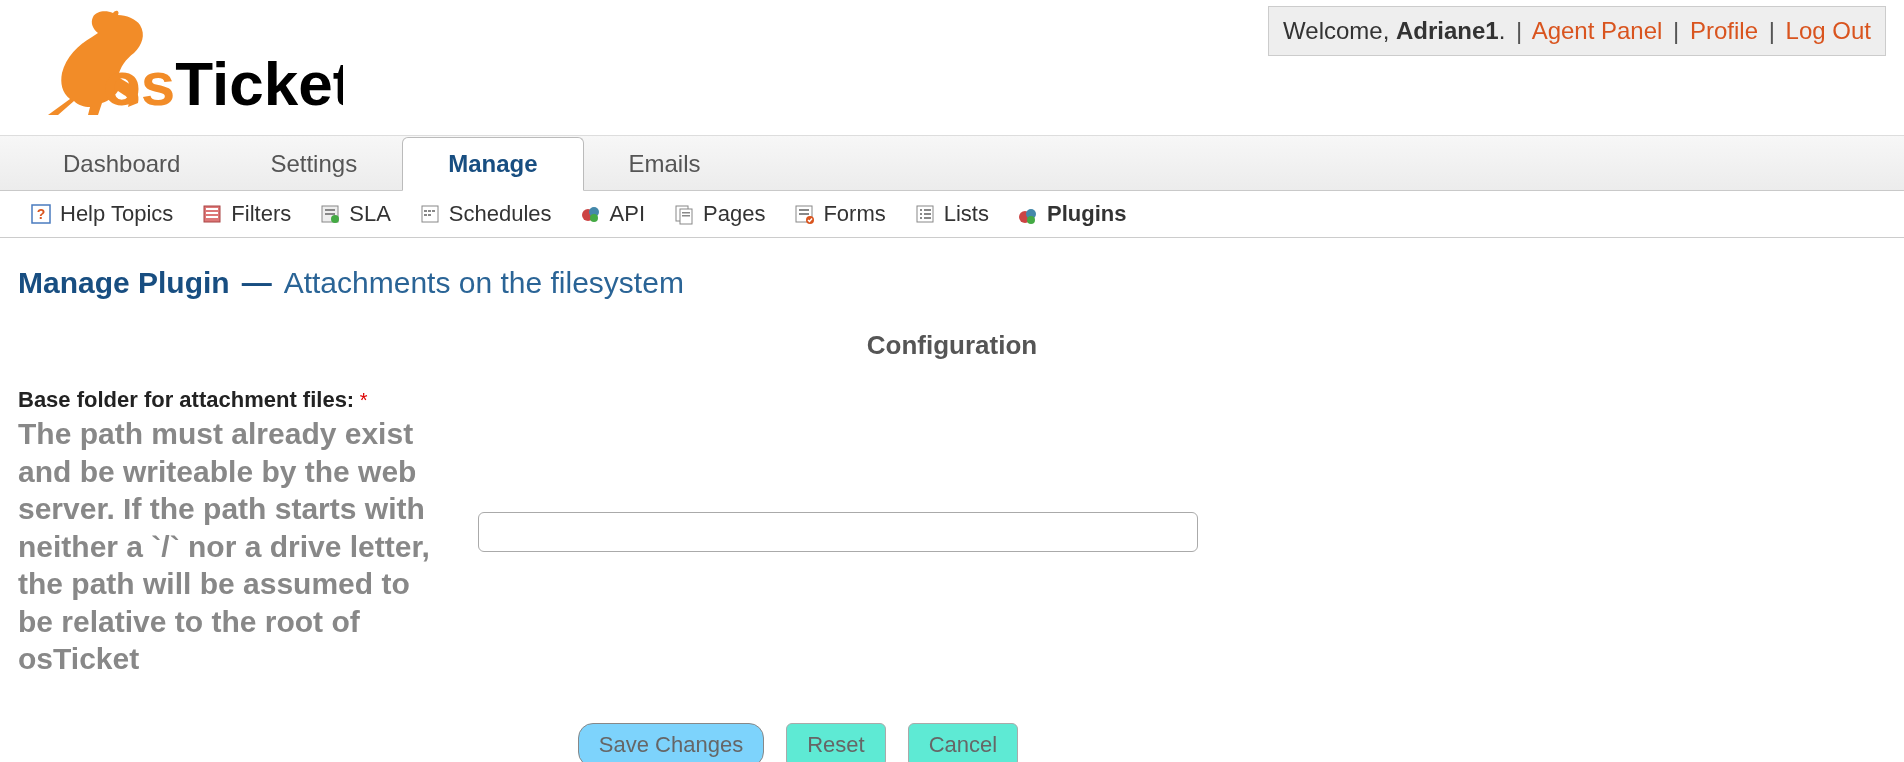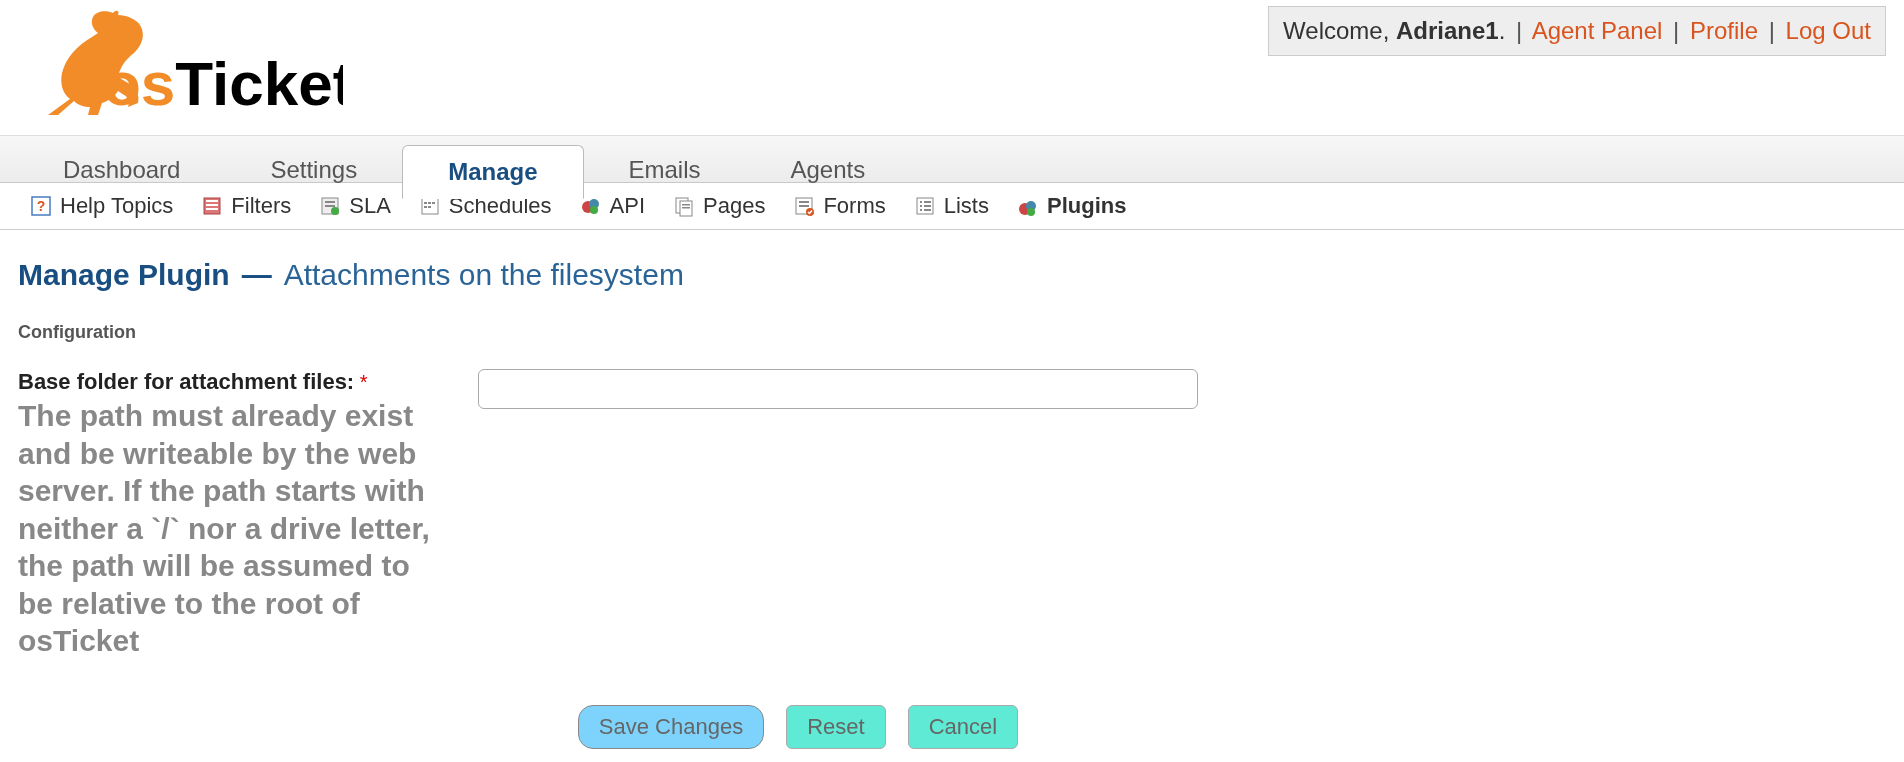--- a/index.html
+++ b/index.html
@@ -24,24 +24,24 @@
     }
     .userbox .username { font-weight: bold; }
     .userbox a { color: #d9541e; text-decoration: none; cursor: pointer; }
     .userbox .sep { color: #555; padding: 0 4px; }
     
     .navbar {
       background: linear-gradient(#f7f7f7, #ececec);
       border-top: 1px solid #ddd;
       border-bottom: 1px solid #c9c9c9;
       display: flex;
-      align-items: flex-start;
-      padding: 8px 18px;
+      align-items: flex-end;
+      padding: 0 18px;
       margin-top: 10px;
-      height: 48px;
+      height: 56px;
     }
     .navbar .tab {
       padding: 12px 45px 12px 45px;
       font-size: 24px;
       color: #555;
       cursor: pointer;
     }
     .navbar .tab.active {
       background: #fff;
       color: #184E81;
@@ -80,29 +80,30 @@
       display: flex;
       align-items: flex-end;
       gap: 12px;
       flex-wrap: wrap;
     }
     .page-title .main { font-weight: bold; }
     .page-title .dash { font-weight: bold; }
     .page-title .sub { color: #2a6496; font-weight: normal; }
     
     .section-title {
-      font-size: 18px;
+      font-size: 26px;
       font-weight: bold;
       color: #555;
       margin-bottom: 26px;
+      text-align: center;
     }
     
     .form-row {
       display: flex;
-      align-items: flex-start;
+      align-items: center;
       gap: 30px;
     }
     .form-label-col {
       width: 430px;
     }
     .form-label {
       font-size: 22px;
       font-weight: bold;
       color: #222;
     }
@@ -170,21 +171,20 @@
     <span class="sep">|</span>
     <a>Log Out</a>
   </div>
 </div>
 
 <div class="navbar">
   <div class="tab">Dashboard</div>
   <div class="tab">Settings</div>
   <div class="tab active">Manage</div>
   <div class="tab">Emails</div>
-  <div class="tab">Agents</div>
 </div>
 
 <div class="subnav">
   <div class="item">
     <span class="icon">
         <svg width="22" height="22">
           <rect x="2" y="2" width="18" height="18" fill="#fff" stroke="#4a7bbf" stroke-width="1.5"></rect>
           <text x="11" y="16" text-anchor="middle" font-size="14" fill="#d9541e" font-weight="bold">?</text>
         </svg>
       </span>

